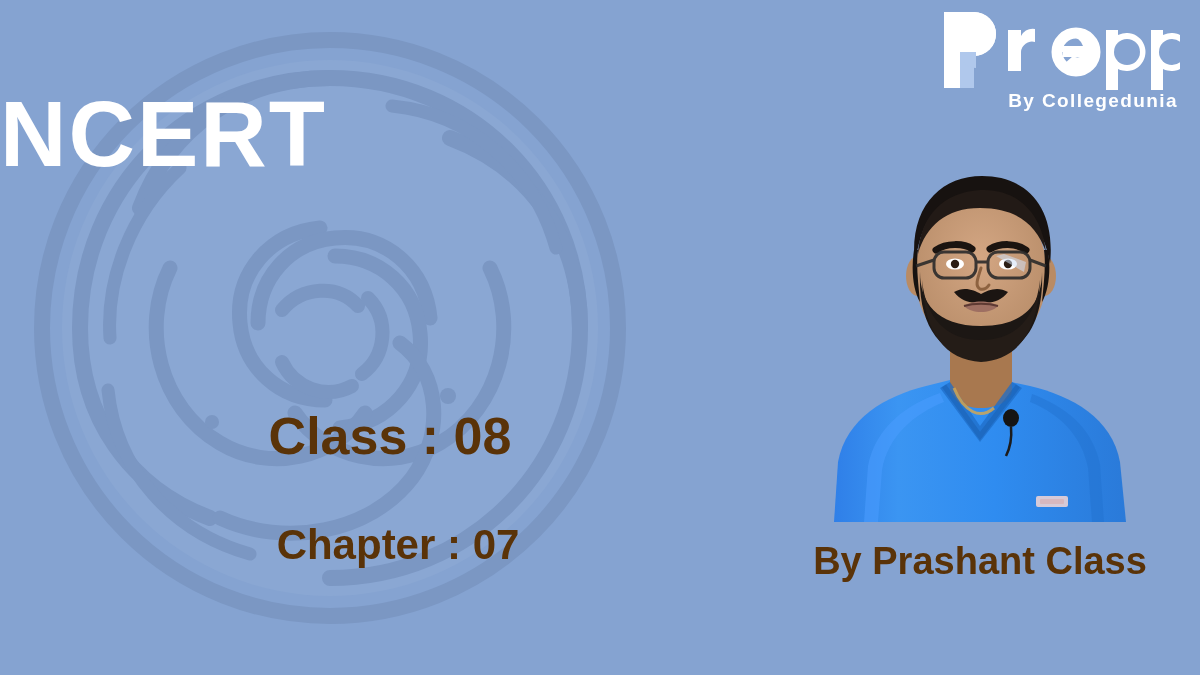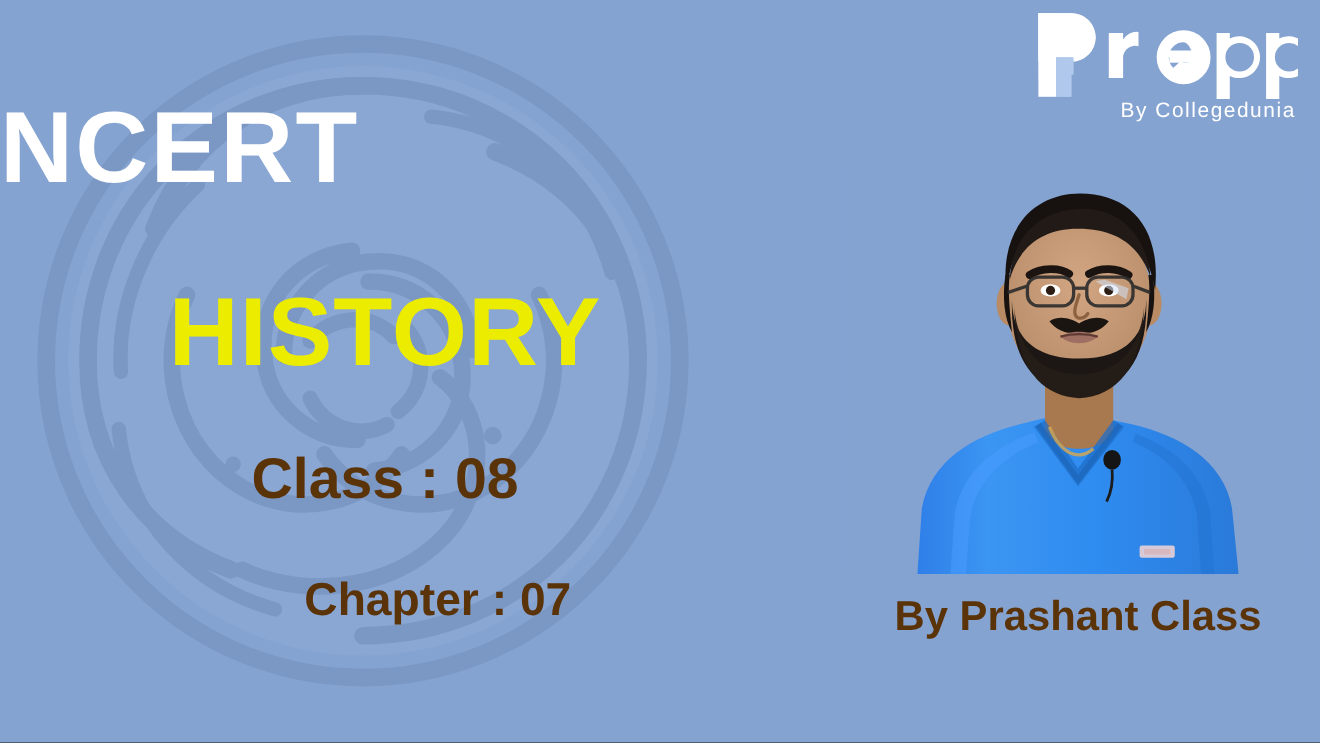--- a/index.html
+++ b/index.html
@@ -63,20 +63,21 @@
   .txt-class {
     position: absolute;
     left: 0;
     top: 410px;
     width: 700px;
     text-align: center;
     color: #5a3308;
     font-size: 52px;
     font-weight: 700;
     line-height: 1;
+    padding-left: 40px;
   }
   .txt-chapter {
     position: absolute;
     left: 0;
     top: 524px;
     width: 700px;
     text-align: center;
     color: #5a3308;
     font-size: 42px;
     font-weight: 700;
@@ -92,21 +93,21 @@
     width: 250px;
     height: 120px;
   }
   .logo-mark { position: absolute; left: 0; top: 0; }
   .logo-sub {
     position: absolute;
     right: 2px;
     top: 82px;
     color: #ffffff;
     font-size: 19px;
-    font-weight: 400;
+    font-weight: 700;
     letter-spacing: 1.4px;
     white-space: nowrap;
   }
 
   
   .presenter {
     position: absolute;
     left: 768px;
     top: 150px;
     width: 424px;
@@ -171,21 +172,20 @@
         </g>
       </g>
 
       <circle cx="192" cy="404" r="7" fill="#7b97c3"></circle>
       <circle cx="428" cy="378" r="8" fill="#7b97c3"></circle>
     </svg>
   </div>
 
   <div class="title-block">
     <div class="txt-ncert">NCERT</div>
-    <div class="txt-history">HISTORY</div>
     <div class="txt-class">Class : 08</div>
     <div class="txt-chapter">Chapter : 07</div>
   </div>
 
   <div class="logo">
     <div class="logo-mark">
       <svg width="250" height="82" viewBox="0 0 250 82" aria-hidden="true">
 
         <g>
 

